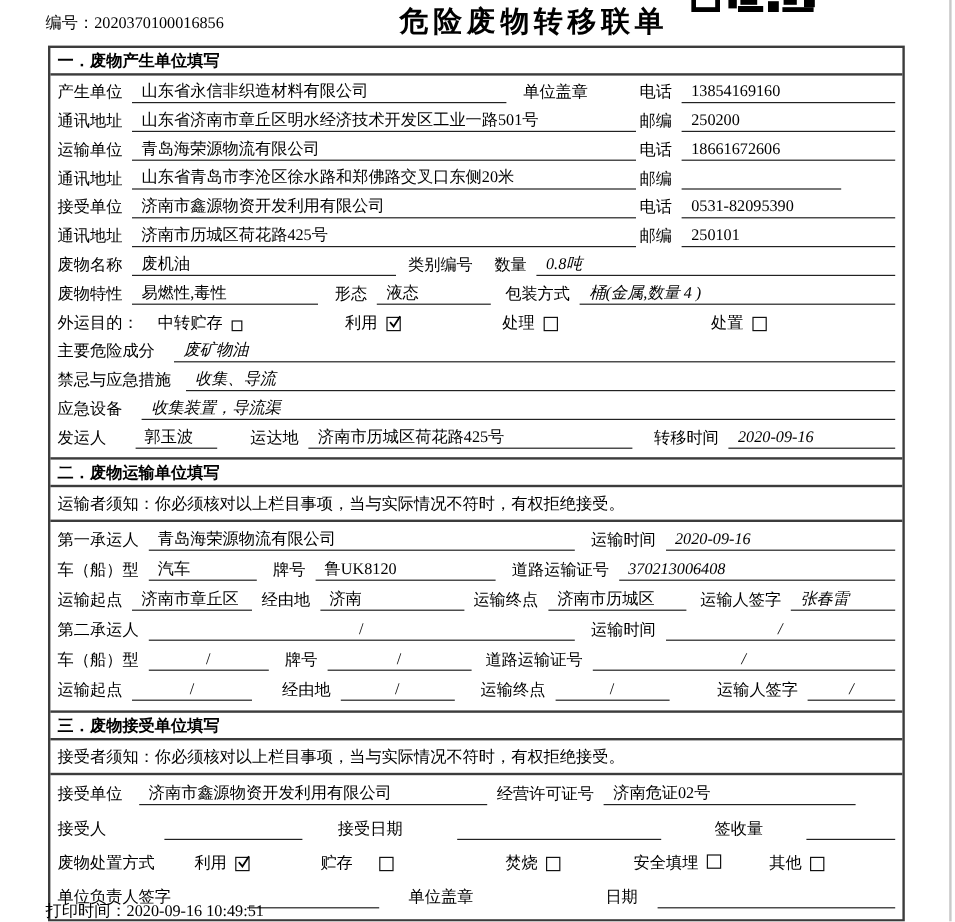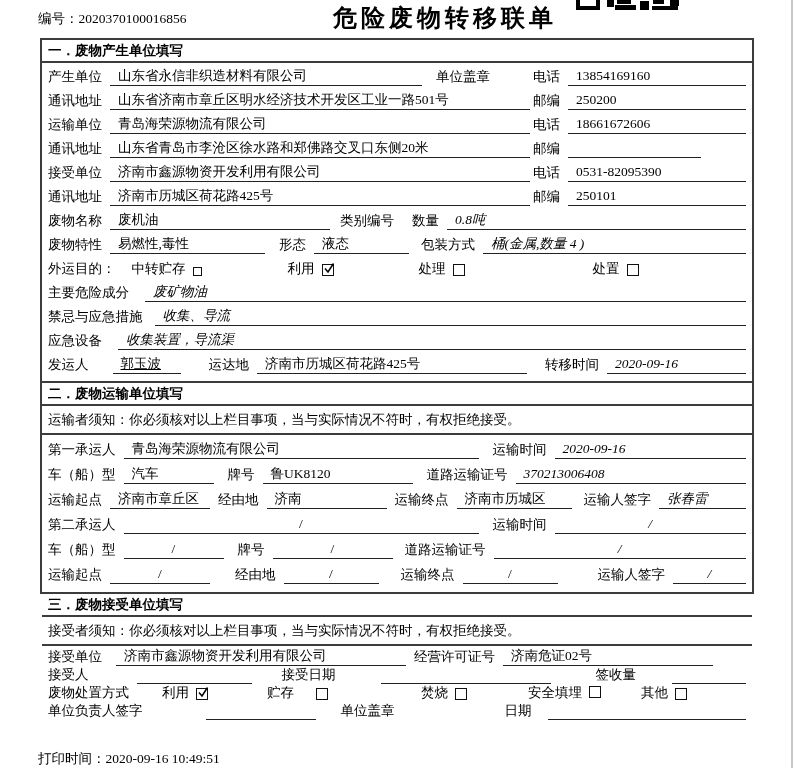--- a/index.html
+++ b/index.html
@@ -11,21 +11,21 @@
   .serial{position:absolute;left:38px;top:10px;font-size:13.5px;white-space:nowrap;}
   .doc-title{
     position:absolute;left:95px;top:2px;width:700px;text-align:center;
     font-size:24px;font-weight:bold;letter-spacing:4px;
     font-family:"Liberation Sans","DejaVu Sans",sans-serif;
   }
   .qr{position:absolute;left:576px;top:0;}
   .page-edge{position:absolute;left:791px;top:0;width:2px;height:768px;background:#c9c9c9;}
 
   .form{
-    position:absolute;left:40px;top:38px;width:714px;height:556px;
+    position:absolute;left:40px;top:38px;width:714px;height:730px;
     border:2px solid #3c3c3c;box-sizing:border-box;background:#fff;
     display:flex;flex-direction:column;
   }
   .sec{display:flex;flex-direction:column;box-sizing:border-box;}
   .sec + .sec{border-top:2px solid #3c3c3c;}
   .section-1{height:341px;}
   .section-2{height:211px;}
   .section-3{flex:1 1 auto;}
   .sec-h{
     font-family:"Liberation Sans","DejaVu Sans",sans-serif;
@@ -177,21 +177,21 @@
           <div class="row">
             <span class="lb">禁忌与应急措施</span>
             <span class="v grow" style="margin-left: 4px;">收集、导流</span>
           </div>
           <div class="row">
             <span class="lb">应急设备</span>
             <span class="v grow" style="margin-left: 8px;">收集装置，导流渠</span>
           </div>
           <div class="row">
             <span class="lb">发运人</span>
-            <span class="v" style="width: 68px; margin-left: 16px; text-decoration: underline;">郭玉波</span>
+            <span class="v" style="width: 68px; margin-left: 16px;">郭玉波</span>
             <span class="lb" style="margin-left: 28px;">运达地</span>
             <span class="v" style="width: 270px;">济南市历城区荷花路425号</span>
             <span class="lb" style="margin-left: 18px;">转移时间</span>
             <span class="v grow">2020-09-16</span>
           </div>
         </div>
       </div>
       <div class="sec section-2">
         <div class="sec-h">二．废物运输单位填写</div>
         <div class="notice">运输者须知：你必须核对以上栏目事项，当与实际情况不符时，有权拒绝接受。</div>

